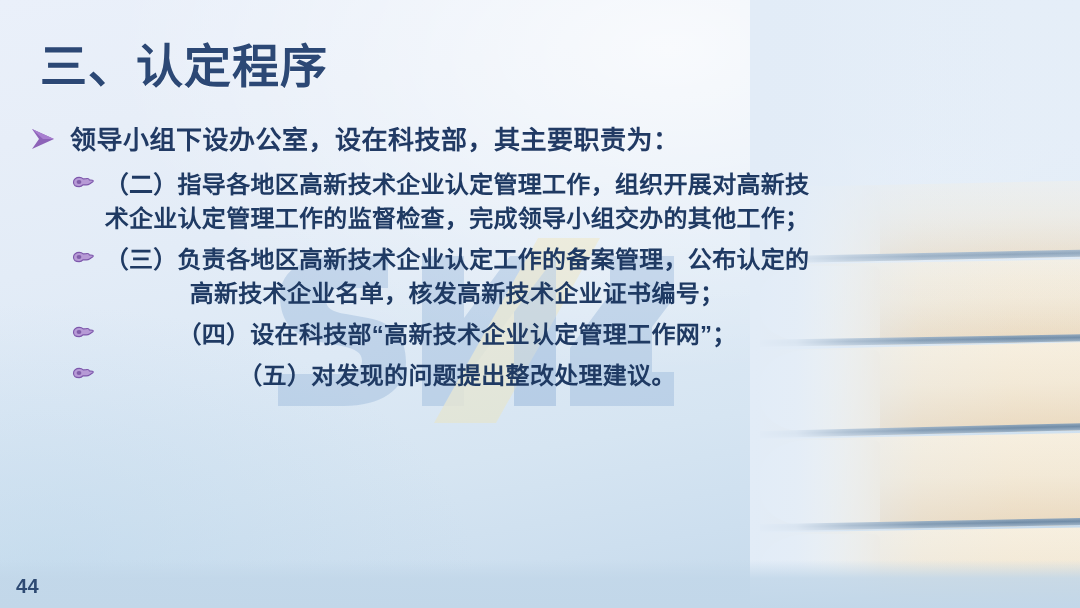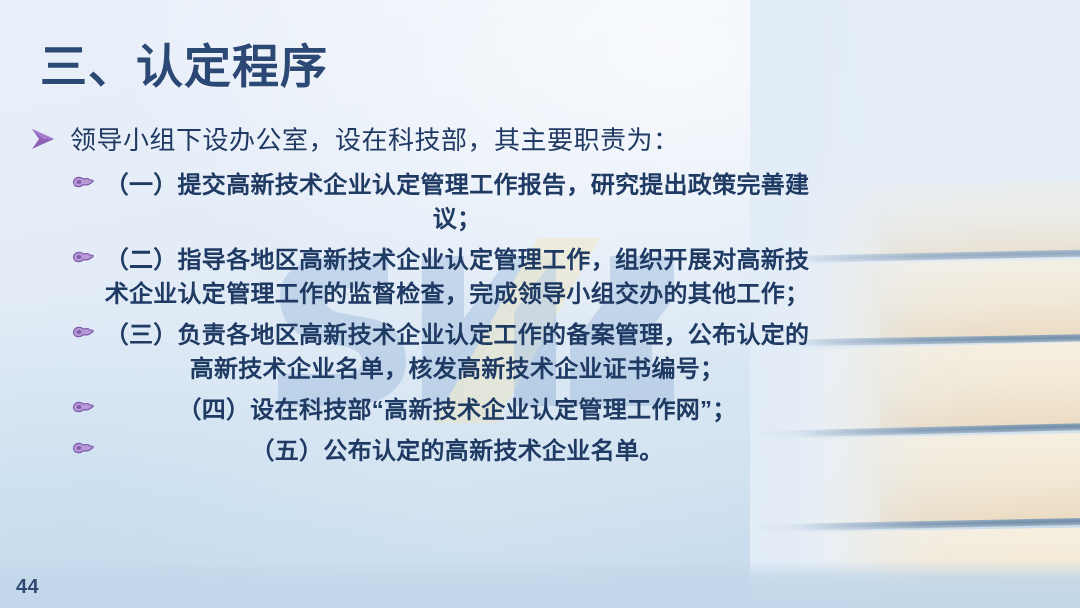--- a/index.html
+++ b/index.html
@@ -144,21 +144,21 @@
   .lead-marker {
     flex: 0 0 auto;
     width: 26px;
     height: 30px;
     position: relative;
     top: 4px;
   }
   .lead-marker svg { width: 26px; height: 22px; display: block; }
   .lead-text {
     font-size: 26px;
-    font-weight: 400;
+    font-weight: 700;
     color: #213a64;
     line-height: 1.25;
     letter-spacing: 0.5px;
     white-space: nowrap;
   }
 
   .sublist {
     margin: 0;
     padding: 0;
     list-style: none;
@@ -271,29 +271,20 @@
         <svg viewBox="0 0 26 22" xmlns="http://www.w3.org/2000/svg" aria-hidden="true">
           <path d="M2 1 L24 11 L2 21 L9 11 Z" fill="#8d63b8"></path>
           <path d="M2 1 L24 11 L13 11 Z" fill="#a87fd0"></path>
         </svg>
       </span>
       <span class="lead-text">领导小组下设办公室，设在科技部，其主要职责为：</span>
     </div>
 
     <ul class="sublist">
 
-      <li class="subitem">
-        <span class="sub-marker">
-          <svg viewBox="0 0 22 16" xmlns="http://www.w3.org/2000/svg" aria-hidden="true">
-            <path d="M1.5 8.2 C1.5 5.4 4.1 3.4 7.2 3.4 C9.0 3.4 10.3 4.0 11.2 4.9 L14.4 4.6 C16.0 4.4 17.2 4.9 17.4 5.9 L20.3 6.2 C21.3 6.3 21.6 7.2 20.8 7.8 L17.9 9.8 C16.9 10.5 15.6 10.9 14.3 10.9 L10.9 10.9 C10.0 12.0 8.7 12.6 7.2 12.6 C4.1 12.6 1.5 11.0 1.5 8.2 Z" fill="#b79ad6" stroke="#7d57ab" stroke-width="1.1"></path>
-            <ellipse cx="7.0" cy="8.0" rx="2.4" ry="2.1" fill="#6f4a9b" opacity="0.75"></ellipse>
-          </svg>
-        </span>
-        <span class="sub-text">（一）提交高新技术企业认定管理工作报告，研究提出政策完善建议；</span>
-      </li>
 
       <li class="subitem">
         <span class="sub-marker">
           <svg viewBox="0 0 22 16" xmlns="http://www.w3.org/2000/svg" aria-hidden="true">
             <path d="M1.5 8.2 C1.5 5.4 4.1 3.4 7.2 3.4 C9.0 3.4 10.3 4.0 11.2 4.9 L14.4 4.6 C16.0 4.4 17.2 4.9 17.4 5.9 L20.3 6.2 C21.3 6.3 21.6 7.2 20.8 7.8 L17.9 9.8 C16.9 10.5 15.6 10.9 14.3 10.9 L10.9 10.9 C10.0 12.0 8.7 12.6 7.2 12.6 C4.1 12.6 1.5 11.0 1.5 8.2 Z" fill="#b79ad6" stroke="#7d57ab" stroke-width="1.1"></path>
             <ellipse cx="7.0" cy="8.0" rx="2.4" ry="2.1" fill="#6f4a9b" opacity="0.75"></ellipse>
           </svg>
         </span>
         <span class="sub-text">（二）指导各地区高新技术企业认定管理工作，组织开展对高新技术企业认定管理工作的监督检查，完成领导小组交办的其他工作；</span>
       </li>
@@ -318,21 +309,21 @@
         <span class="sub-text">（四）设在科技部“高新技术企业认定管理工作网”；</span>
       </li>
 
       <li class="subitem">
         <span class="sub-marker">
           <svg viewBox="0 0 22 16" xmlns="http://www.w3.org/2000/svg" aria-hidden="true">
             <path d="M1.5 8.2 C1.5 5.4 4.1 3.4 7.2 3.4 C9.0 3.4 10.3 4.0 11.2 4.9 L14.4 4.6 C16.0 4.4 17.2 4.9 17.4 5.9 L20.3 6.2 C21.3 6.3 21.6 7.2 20.8 7.8 L17.9 9.8 C16.9 10.5 15.6 10.9 14.3 10.9 L10.9 10.9 C10.0 12.0 8.7 12.6 7.2 12.6 C4.1 12.6 1.5 11.0 1.5 8.2 Z" fill="#b79ad6" stroke="#7d57ab" stroke-width="1.1"></path>
             <ellipse cx="7.0" cy="8.0" rx="2.4" ry="2.1" fill="#6f4a9b" opacity="0.75"></ellipse>
           </svg>
         </span>
-        <span class="sub-text">（五）公布认定的高新技术企业名单。</span>
+        <span class="sub-text">（五）对发现的问题提出整改处理建议。</span>
       </li>
 
     </ul>
   </div>
 
   <div class="footer-band"></div>
 
   <div class="page-num">44</div>
 
 </div>

